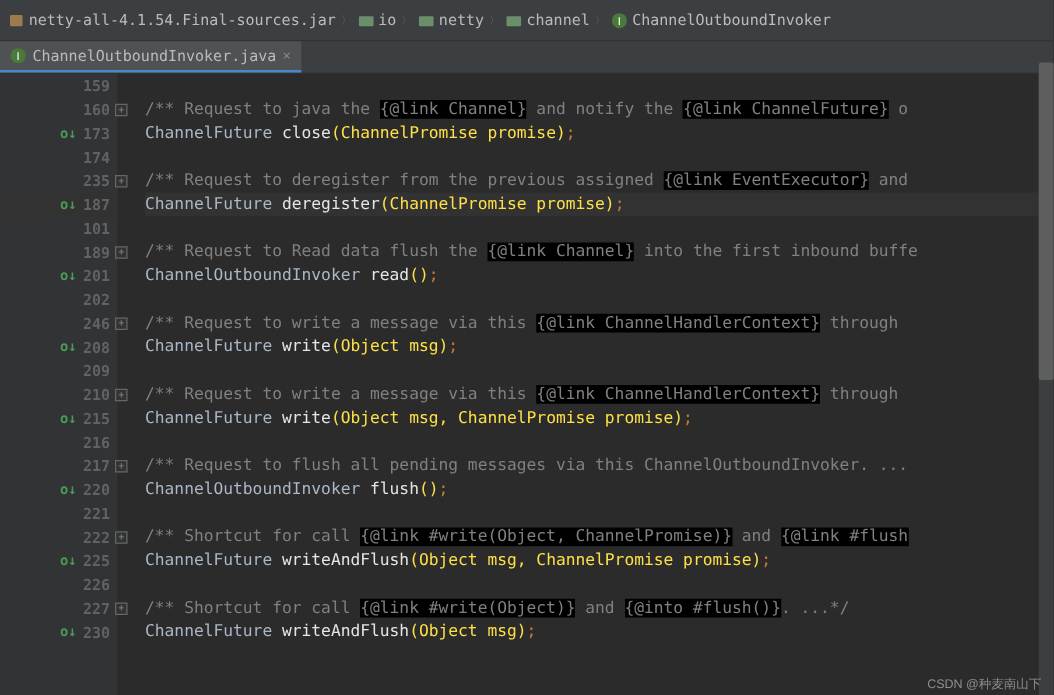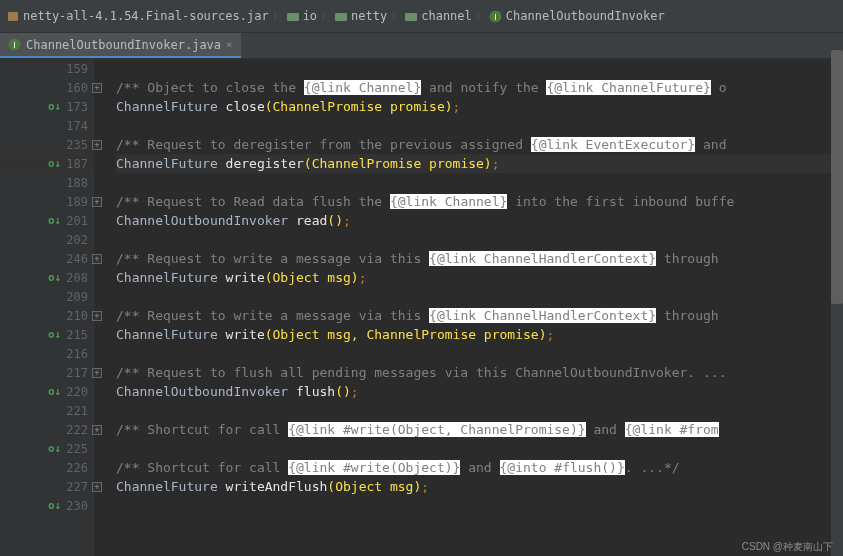--- a/index.html
+++ b/index.html
@@ -58,20 +58,21 @@
     justify-content: flex-end;
     height: 19px;
     padding-right: 6px;
     position: relative;
   }
   .lineno {
     color: #606366;
     font-size: 12px;
     width: 30px;
     text-align: right;
+    font-weight: bold;
   }
   .gutter-ovr {
     color: #499c54;
     font-size: 11px;
     font-weight: bold;
     position: absolute;
     left: 48px;
     display: flex;
     align-items: center;
     gap: 1px;
@@ -91,21 +92,21 @@
     flex: 1;
     padding-left: 22px;
     overflow: hidden;
   }
   .code-row {
     height: 19px;
     line-height: 19px;
     white-space: pre;
   }
   .cmt { color: #808080; }
-  .cm-hl { background: #ffffff; }
+  .cm-hl { background: #000000; }
   .typ { color: #a9b7c6; }
   .mth { color: #e5e5e5; }
   .par { color: #fde047; }
   .pun { color: #cc7832; }
   .cursor-row { background: #323232; }
   .scroll-v {
     position: absolute;
     right: 0; top: 48px;
     width: 12px;
     height: calc(100% - 48px);
@@ -210,21 +211,21 @@
       </div>
     <div class="gutter-row">
         <span class="lineno">235</span>
         <span class="fold">+</span>
       </div>
     <div class="gutter-row cursor-row">
         <span class="lineno">187</span>
         <span class="gutter-ovr">o↓</span>
       </div>
     <div class="gutter-row">
-        <span class="lineno">188</span>
+        <span class="lineno">101</span>
       </div>
     <div class="gutter-row">
         <span class="lineno">189</span>
         <span class="fold">+</span>
       </div>
     <div class="gutter-row">
         <span class="lineno">201</span>
         <span class="gutter-ovr">o↓</span>
       </div>
     <div class="gutter-row">
@@ -278,39 +279,40 @@
         <span class="lineno">227</span>
         <span class="fold">+</span>
       </div>
     <div class="gutter-row">
         <span class="lineno">230</span>
         <span class="gutter-ovr">o↓</span>
       </div>
   </div>
   <div class="code">
     <div class="code-row"></div>
-    <div class="code-row"><span class="cmt">/** Object to close the </span><span class="cmt cm-hl">{@link Channel}</span><span class="cmt"> and notify the </span><span class="cmt cm-hl">{@link ChannelFuture}</span><span class="cmt"> o</span></div>
+    <div class="code-row"><span class="cmt">/** Request to java the </span><span class="cmt cm-hl">{@link Channel}</span><span class="cmt"> and notify the </span><span class="cmt cm-hl">{@link ChannelFuture}</span><span class="cmt"> o</span></div>
     <div class="code-row"><span class="typ">ChannelFuture </span><span class="mth">close</span><span class="par">(ChannelPromise promise)</span><span class="pun">;</span></div>
     <div class="code-row"></div>
     <div class="code-row"><span class="cmt">/** Request to deregister from the previous assigned </span><span class="cmt cm-hl">{@link EventExecutor}</span><span class="cmt"> and </span></div>
     <div class="code-row cursor-row"><span class="typ">ChannelFuture </span><span class="mth">deregister</span><span class="par">(ChannelPromise promise)</span><span class="pun">;</span></div>
     <div class="code-row"></div>
     <div class="code-row"><span class="cmt">/** Request to Read data flush the </span><span class="cmt cm-hl">{@link Channel}</span><span class="cmt"> into the first inbound buffe</span></div>
     <div class="code-row"><span class="typ">ChannelOutboundInvoker </span><span class="mth">read</span><span class="par">()</span><span class="pun">;</span></div>
     <div class="code-row"></div>
     <div class="code-row"><span class="cmt">/** Request to write a message via this </span><span class="cmt cm-hl">{@link ChannelHandlerContext}</span><span class="cmt"> through </span></div>
     <div class="code-row"><span class="typ">ChannelFuture </span><span class="mth">write</span><span class="par">(Object msg)</span><span class="pun">;</span></div>
     <div class="code-row"></div>
     <div class="code-row"><span class="cmt">/** Request to write a message via this </span><span class="cmt cm-hl">{@link ChannelHandlerContext}</span><span class="cmt"> through </span></div>
     <div class="code-row"><span class="typ">ChannelFuture </span><span class="mth">write</span><span class="par">(Object msg, ChannelPromise promise)</span><span class="pun">;</span></div>
     <div class="code-row"></div>
     <div class="code-row"><span class="cmt">/** Request to flush all pending messages via this ChannelOutboundInvoker. ...</span></div>
     <div class="code-row"><span class="typ">ChannelOutboundInvoker </span><span class="mth">flush</span><span class="par">()</span><span class="pun">;</span></div>
     <div class="code-row"></div>
-    <div class="code-row"><span class="cmt">/** Shortcut for call </span><span class="cmt cm-hl">{@link #write(Object, ChannelPromise)}</span><span class="cmt"> and </span><span class="cmt cm-hl">{@link #from</span></div>
+    <div class="code-row"><span class="cmt">/** Shortcut for call </span><span class="cmt cm-hl">{@link #write(Object, ChannelPromise)}</span><span class="cmt"> and </span><span class="cmt cm-hl">{@link #flush</span></div>
+    <div class="code-row"><span class="typ">ChannelFuture </span><span class="mth">writeAndFlush</span><span class="par">(Object msg, ChannelPromise promise)</span><span class="pun">;</span></div>
     <div class="code-row"></div>
     <div class="code-row"><span class="cmt">/** Shortcut for call </span><span class="cmt cm-hl">{@link #write(Object)}</span><span class="cmt"> and </span><span class="cmt cm-hl">{@into #flush()}</span><span class="cmt">. ...*/</span></div>
     <div class="code-row"><span class="typ">ChannelFuture </span><span class="mth">writeAndFlush</span><span class="par">(Object msg)</span><span class="pun">;</span></div>
   </div>
 </div>
 
 <div class="scroll-v">
   <div class="scroll-thumb"></div>
 </div>
 

